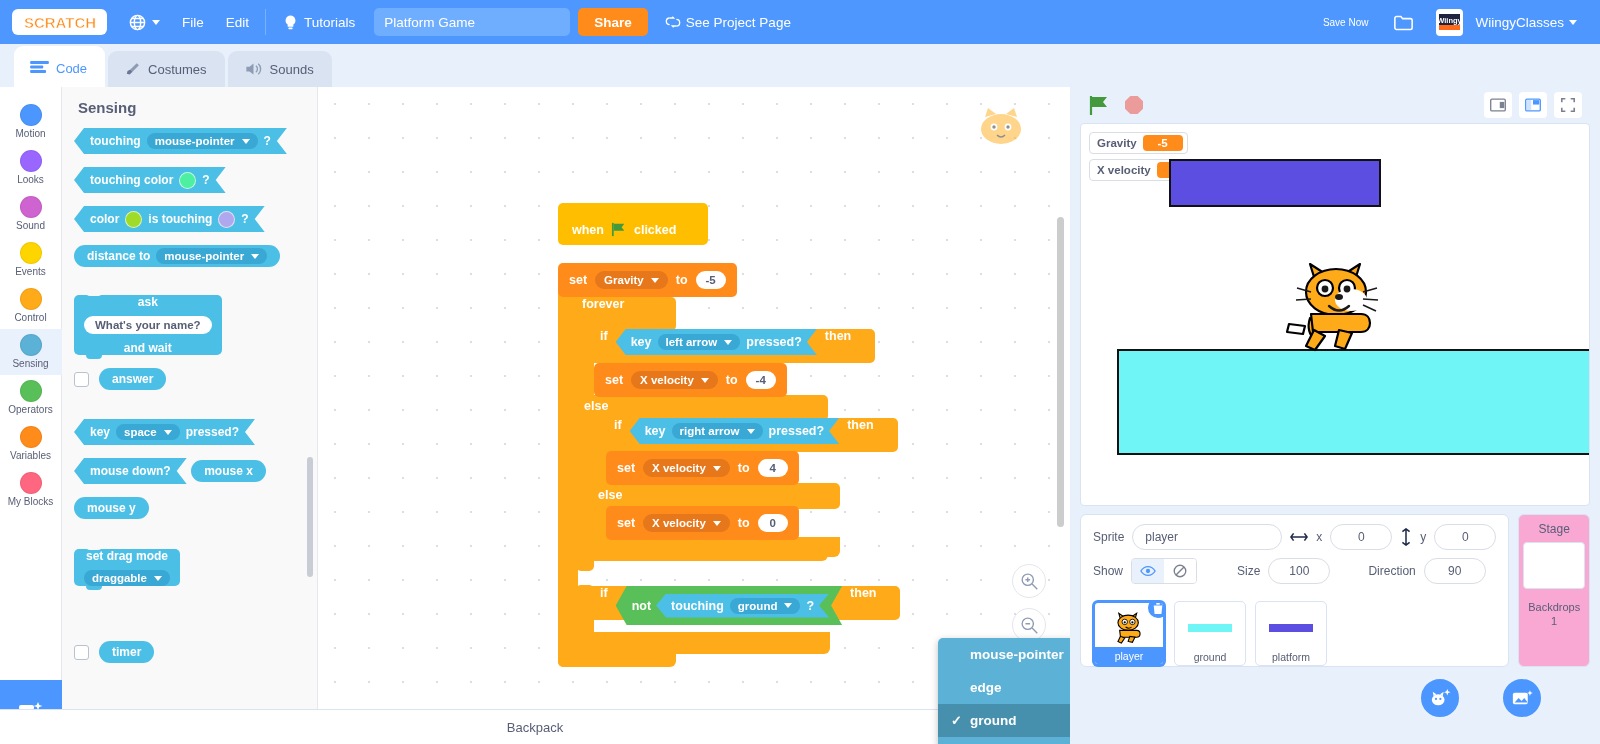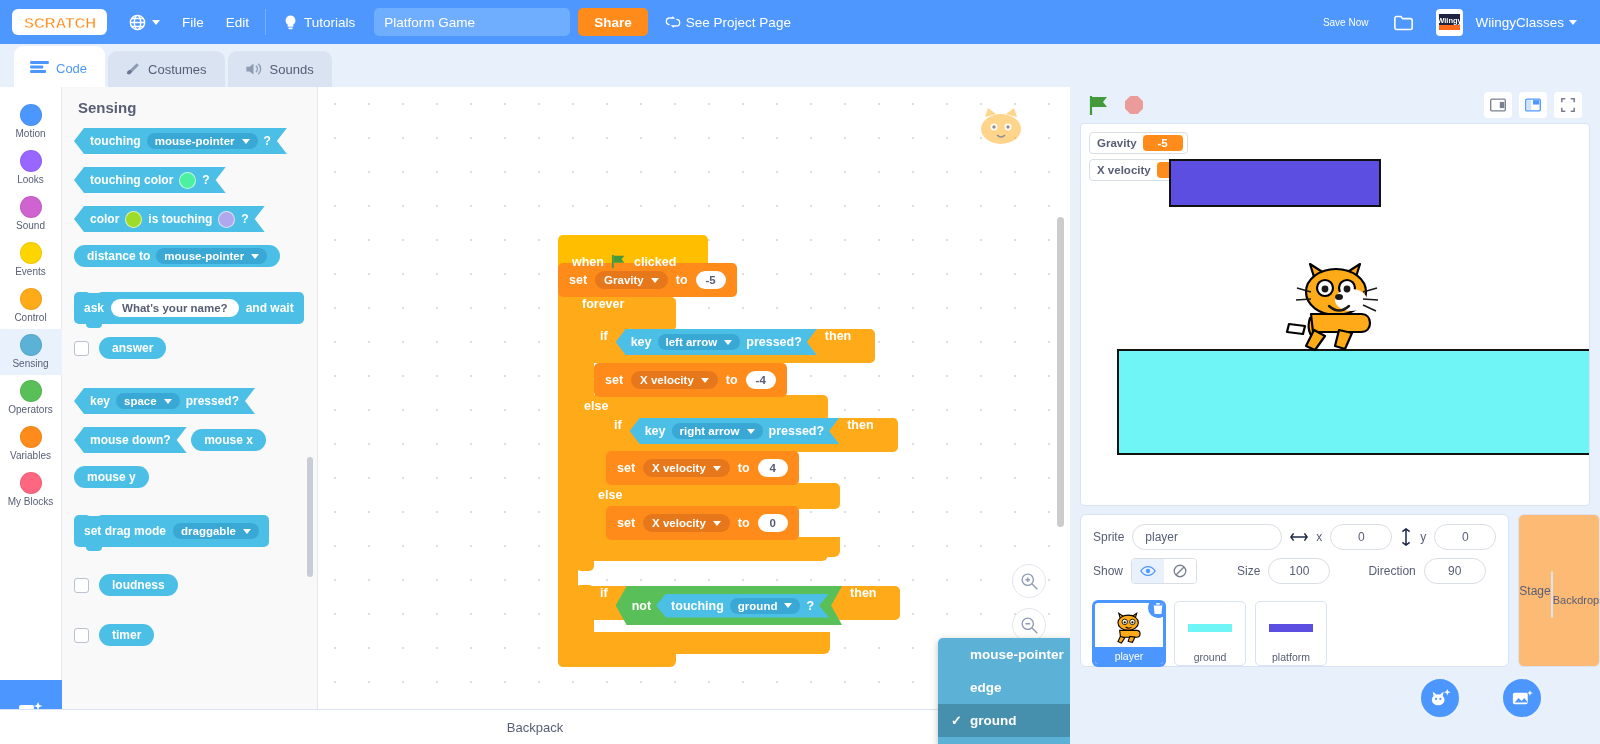--- a/index.html
+++ b/index.html
@@ -87,21 +87,21 @@
   .pal-head{font-size:15px;font-weight:bold;color:#575e75;margin:2px 0 12px 4px}
   .blk{ font-size:12px; color:#fff; font-weight:bold; display:inline-flex; align-items:center; }
   .bool {
     background:#4cbfe6; height:26px; padding:0 10px; gap:6px;
     clip-path: polygon(10px 0, 100% 0, calc(100% - 10px) 50%, 100% 100%, 10px 100%, 0 50%);
     padding-left:16px; padding-right:16px; margin-bottom:13px;
   }
   .round { background:#4cbfe6; height:22px; border-radius:14px; padding:0 13px; gap:6px; margin-bottom:13px; }
   .stack {
     background:#4cbfe6; min-height:32px; border-radius:5px; padding:0 10px; gap:7px;
-    margin-bottom:13px; position:relative;
+    margin-bottom:13px; position:relative;flex-direction:column;
   }
   .stack:before{
     content:""; position:absolute; left:12px; top:-3px; width:16px; height:4px;
     background:#f9f9f9; border-radius:0 0 4px 4px;
   }
   .stack:after{
     content:""; position:absolute; left:12px; bottom:-4px; width:16px; height:4px;
     background:#4cbfe6; border-radius:0 0 4px 4px;
   }
   .inset {
@@ -187,22 +187,22 @@
   .sprthumb{
     width:72px;height:65px;background:#fff;border:1px solid #d9e3f2;border-radius:5px;
     display:flex;flex-direction:column;align-items:center;justify-content:flex-start;
     position:relative;cursor:pointer;overflow:hidden;padding-top:4px;
   }
   .sprthumb.sel{border:2px solid #4c97ff;box-shadow:0 0 0 1px #4c97ff}
   .sprname{position:absolute;left:0;right:0;bottom:0;height:17px;font-size:10.5px;color:#575e75;display:flex;align-items:center;justify-content:center}
   .sprthumb.sel .sprname{background:#4c97ff;color:#fff}
   .trash{position:absolute;top:-7px;right:-7px;width:24px;height:24px;border-radius:50%;background:#4c97ff;display:flex;align-items:center;justify-content:center;border:2px solid #fff}
   .stagepane{
-    width:82px;background:#fdba74;border-radius:6px;border:1px solid #d9e3f2;
-    display:flex;flex-direction:row;align-items:center;padding-top:7px;
+    width:82px;background:#f9a8d4;border-radius:6px;border:1px solid #d9e3f2;
+    display:flex;flex-direction:column;align-items:center;padding-top:7px;
   }
   .stagepane .hd{font-size:12px;color:#575e75;margin-bottom:6px}
   .stagethumb{width:62px;height:47px;border:1px solid #d9e3f2;border-radius:4px;background:#fff}
   .bdlabel{font-size:11px;color:#575e75;margin-top:12px}
   .bdnum{font-size:11px;color:#575e75;margin-top:2px}
   .fab{
     position:absolute;width:44px;height:44px;border-radius:50%;background:#4c97ff;
     display:flex;align-items:center;justify-content:center;border:3px solid #e9f1fc;cursor:pointer;
   }
 
@@ -453,26 +453,20 @@
       <div class="blk stack">
         <span class="lbl">set drag mode</span>
         <span class="inset">
           <span>draggable</span>
           <span class="dd-arrow"></span>
         </span>
       </div>
 
       <div style="height:14px"></div>
 
-      <div class="mono-row">
-        <span class="chk"></span>
-        <span class="blk round" style="margin-bottom:0">
-          <span class="lbl">loudness</span>
-        </span>
-      </div>
 
       <div class="mono-row" style="margin-top:28px">
         <span class="chk"></span>
         <span class="blk round" style="margin-bottom:0">
           <span class="lbl">timer</span>
         </span>
       </div>
 
       <div class="pal-scroll"></div>
     </div>
@@ -498,21 +492,21 @@
       <div class="c-wrap" style="left:258px;top:452px;width:252px;height:22px;border-radius:0 0 6px 6px"></div>
       <div class="c-wrap" style="left:258px;top:308px;width:252px;height:26px"></div>
 
       <div class="c-wrap" style="left:272px;top:332px;width:18px;height:130px"></div>
       <div class="c-wrap" style="left:272px;top:396px;width:250px;height:26px"></div>
       <div class="c-wrap" style="left:272px;top:450px;width:250px;height:20px;border-radius:0 0 6px 6px"></div>
 
       <div class="c-wrap" style="left:258px;top:498px;width:18px;height:70px"></div>
       <div class="c-wrap" style="left:258px;top:545px;width:254px;height:22px;border-radius:0 0 6px 6px"></div>
 
-      <div class="sb hat" style="left:240px;top:148px;width:150px">
+      <div class="sb hat" style="left:240px;top:116px;width:150px">
         <span class="lbl">when</span>
         <svg width="16" height="15" viewBox="0 0 18 17">
           <path d="M2 1v15" stroke="#3e9b3e" stroke-width="2"></path>
           <path d="M3 2h12l-3 4 3 4H3z" fill="#45993d"></path>
         </svg>
         <span class="lbl">clicked</span>
       </div>
 
       <div class="sb var" style="left:240px;top:176px">
         <span class="lbl">set</span>

